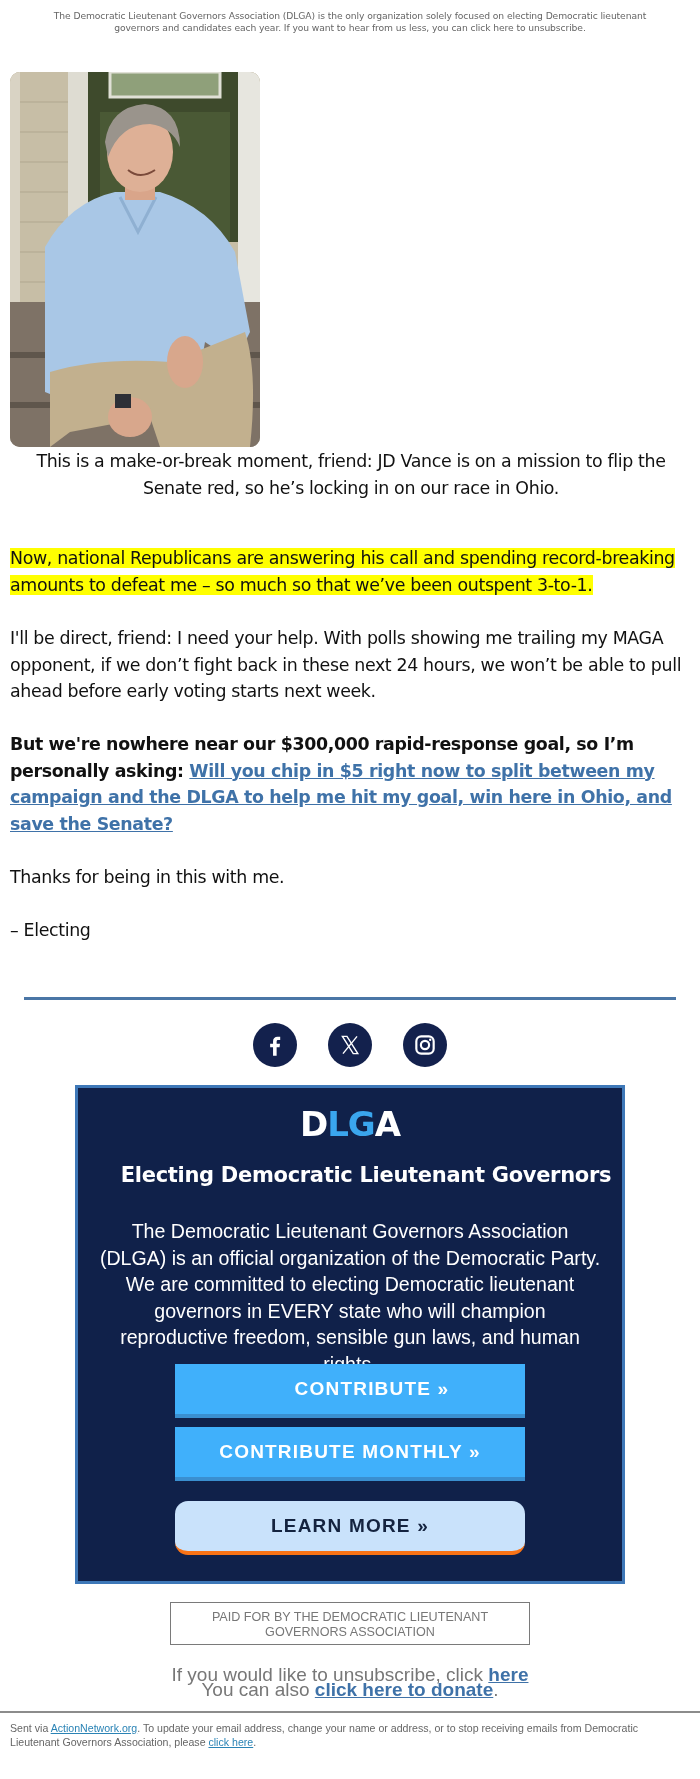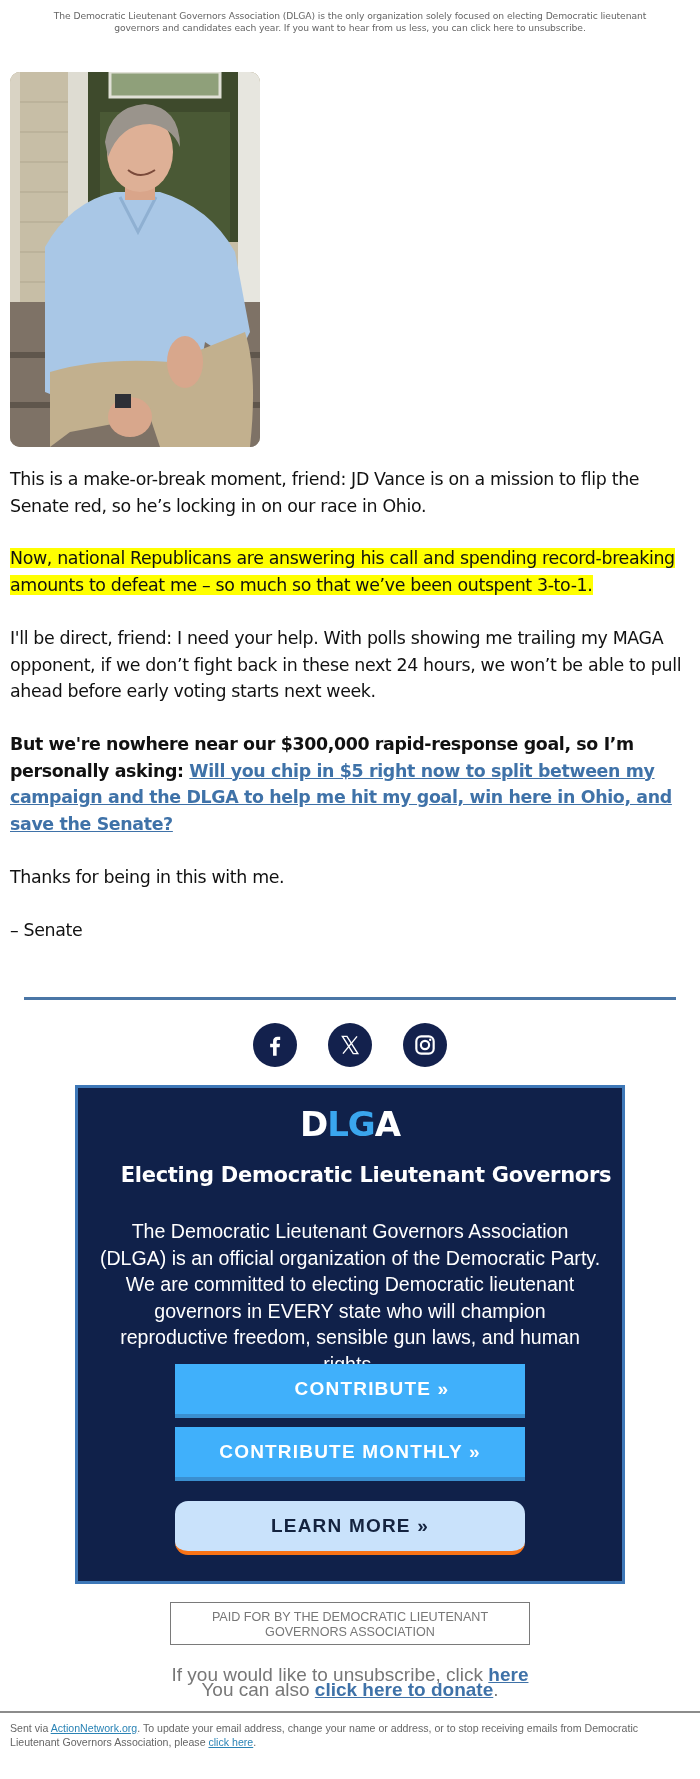--- a/index.html
+++ b/index.html
@@ -128,35 +128,35 @@
     <ellipse cx="120" cy="345" rx="22" ry="20" fill="#d8a78c"></ellipse>
     <rect x="105" y="322" width="16" height="14" fill="#2d2f36"></rect>
 
     <rect x="115" y="100" width="30" height="28" fill="#d9a58a"></rect>
     <ellipse cx="130" cy="80" rx="33" ry="40" fill="#deb096"></ellipse>
     <path d="M95 70 Q100 35 135 32 Q170 35 170 75 Q162 55 140 52 Q110 52 98 85 Z" fill="#9a948c"></path>
     <path d="M118 98 Q130 108 145 98" fill="none" stroke="#7a4a3a" stroke-width="2"></path>
   </svg>
 </div>
 
-<div class="body-text" style="top:466px;">This is a make-or-break moment, friend: JD Vance is on a mission to flip the Senate red, so he’s locking in on our race in Ohio.</div>
+<div class="body-text" style="top:448px;text-align:center;">This is a make-or-break moment, friend: JD Vance is on a mission to flip the Senate red, so he’s locking in on our race in Ohio.</div>
 
 <div class="body-text" style="top:545px;">
   <span class="hl">Now, national Republicans are answering his call and spending record-breaking amounts to defeat me – so much so that we’ve been outspent 3-to-1.</span>
 </div>
 
 <div class="body-text" style="top:625px;">I'll be direct, friend: I need your help. With polls showing me trailing my MAGA opponent, if we don’t fight back in these next 24 hours, we won’t be able to pull ahead before early voting starts next week.</div>
 
 <div class="body-text" style="top:731px;">
   <span class="bold">But we're nowhere near our $300,000 rapid-response goal, so I’m personally asking: </span><a class="cta-link">Will you chip in $5 right now to split between my campaign and the DLGA to help me hit my goal, win here in Ohio, and save the Senate?</a>
 </div>
 
 <div class="body-text" style="top:864px;">Thanks for being in this with me.</div>
 
-<div class="body-text" style="top:917px;">– Senate</div>
+<div class="body-text" style="top:917px;">– Electing</div>
 
 <div class="divider"></div>
 
 <a class="social" style="left:253px;">
   <svg viewBox="0 0 24 24">
     <path d="M13.5 22v-8h2.7l.4-3.2h-3.1V8.8c0-.9.3-1.5 1.6-1.5h1.7V4.4c-.3 0-1.3-.1-2.5-.1-2.4 0-4.1 1.5-4.1 4.2v2.3H7.5V14h2.7v8z" fill="#ffffff"></path>
   </svg>
 </a>
 <a class="social" style="left:328px;">
   <svg viewBox="0 0 24 24">

